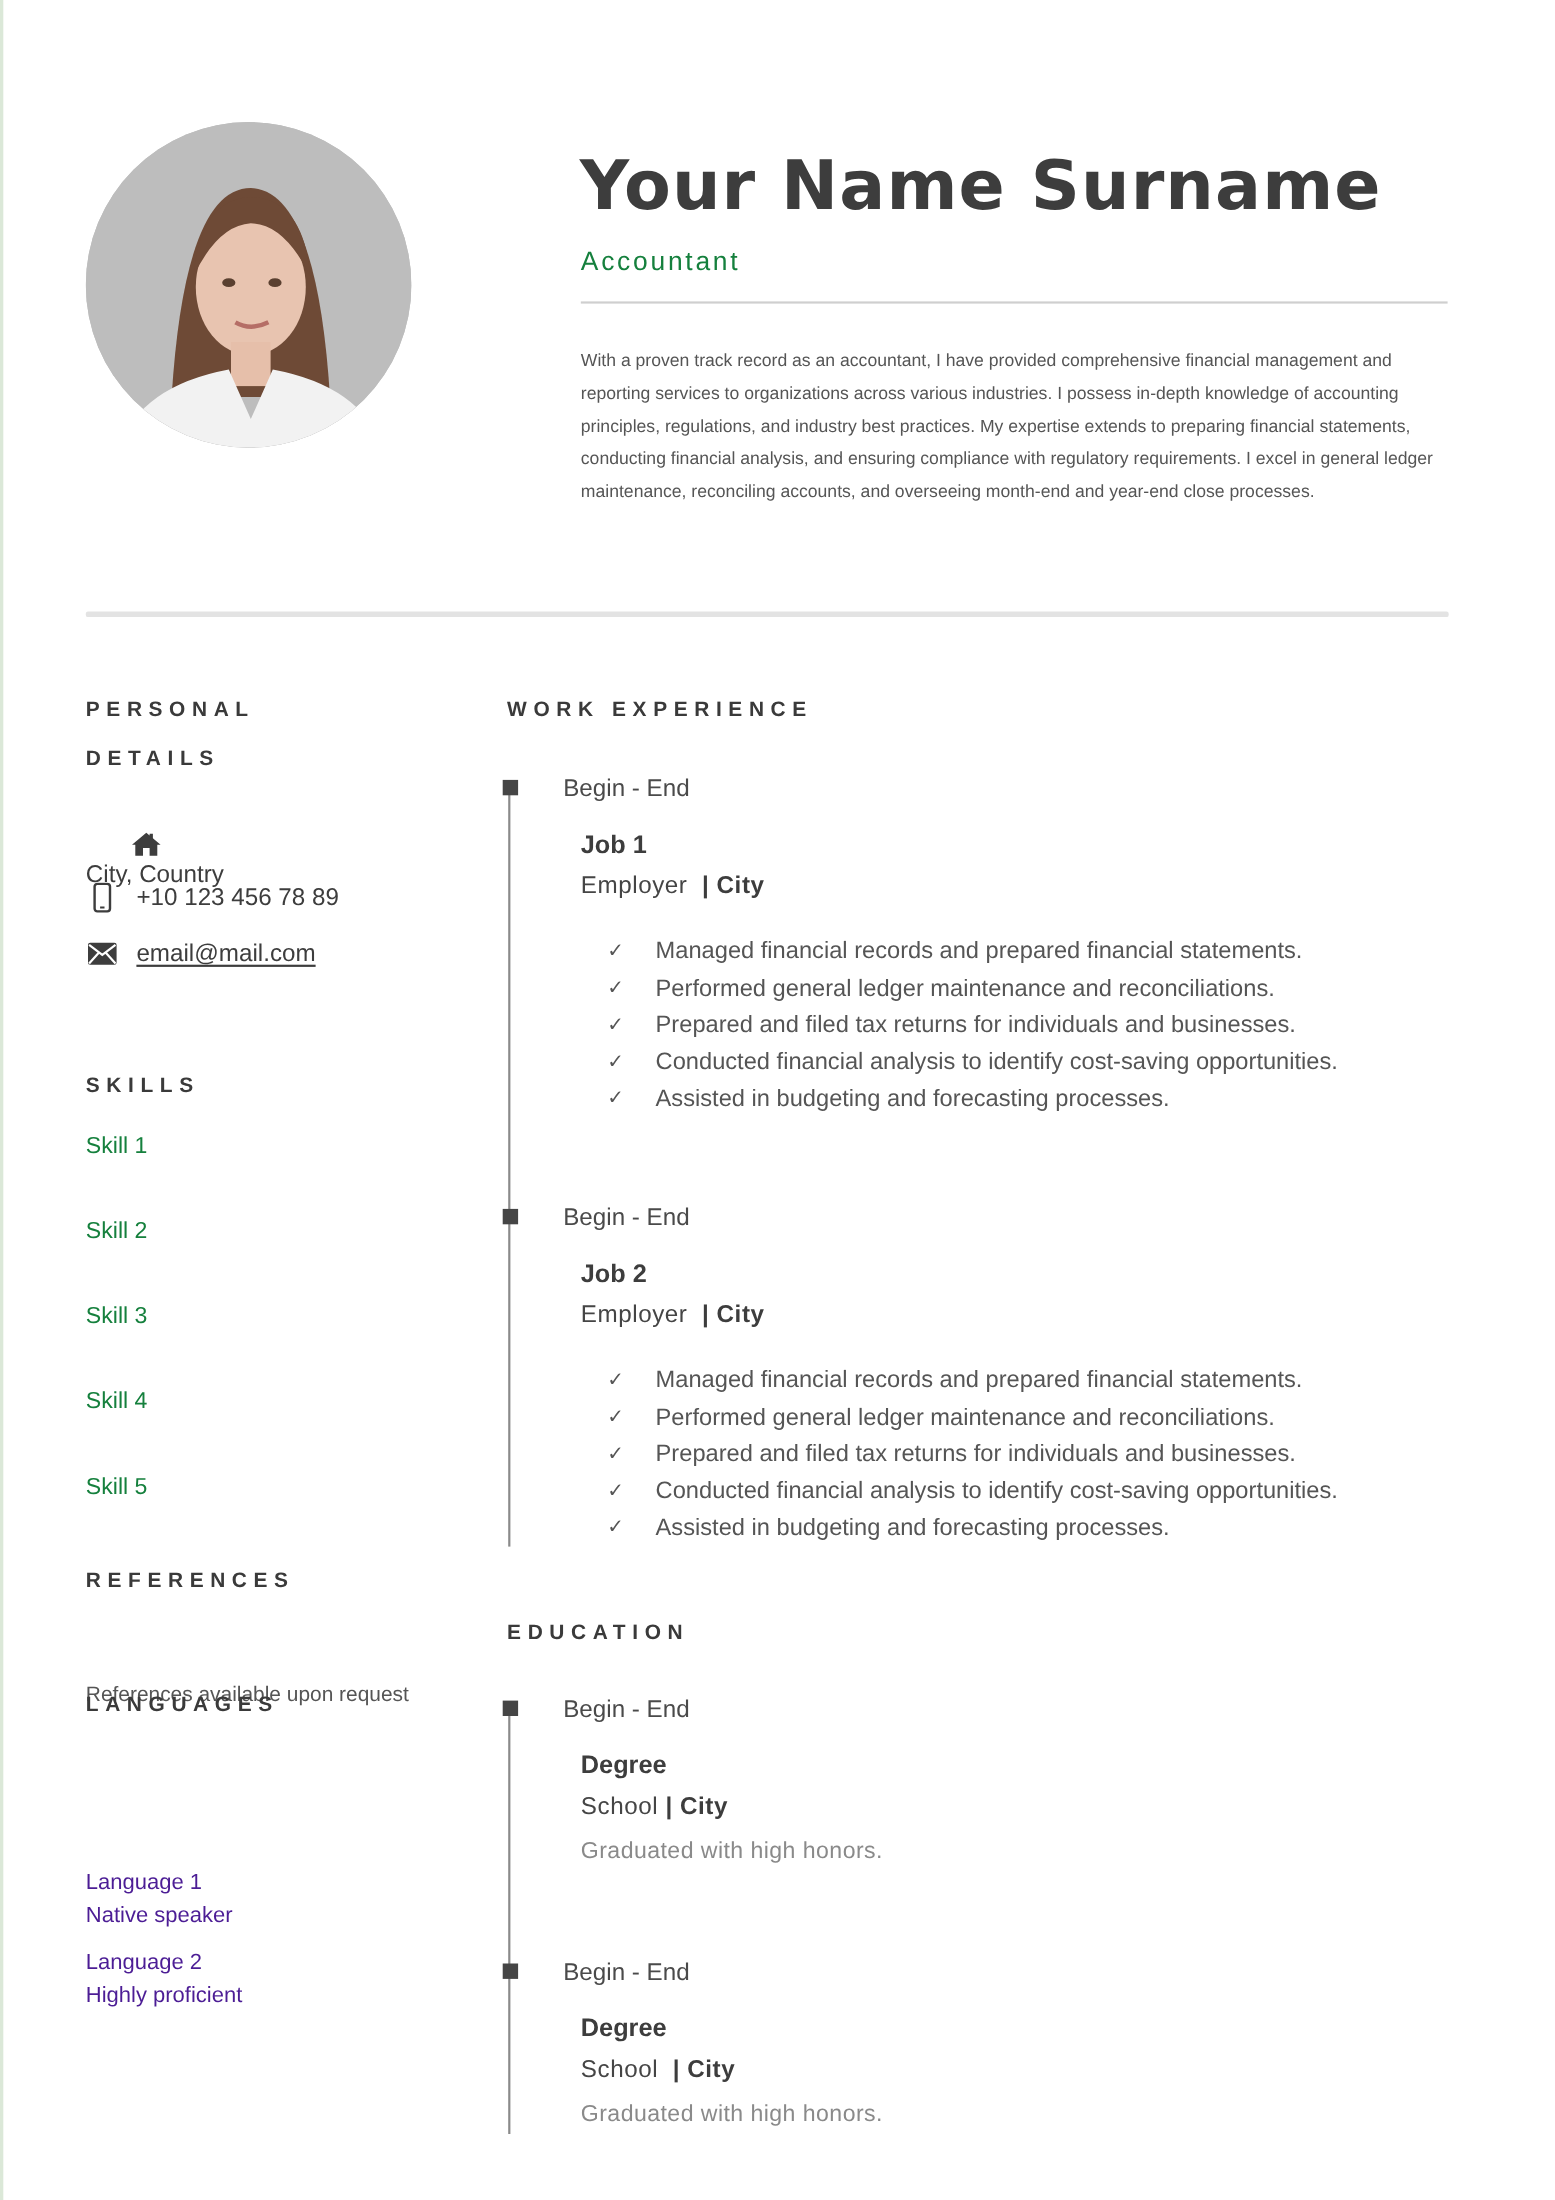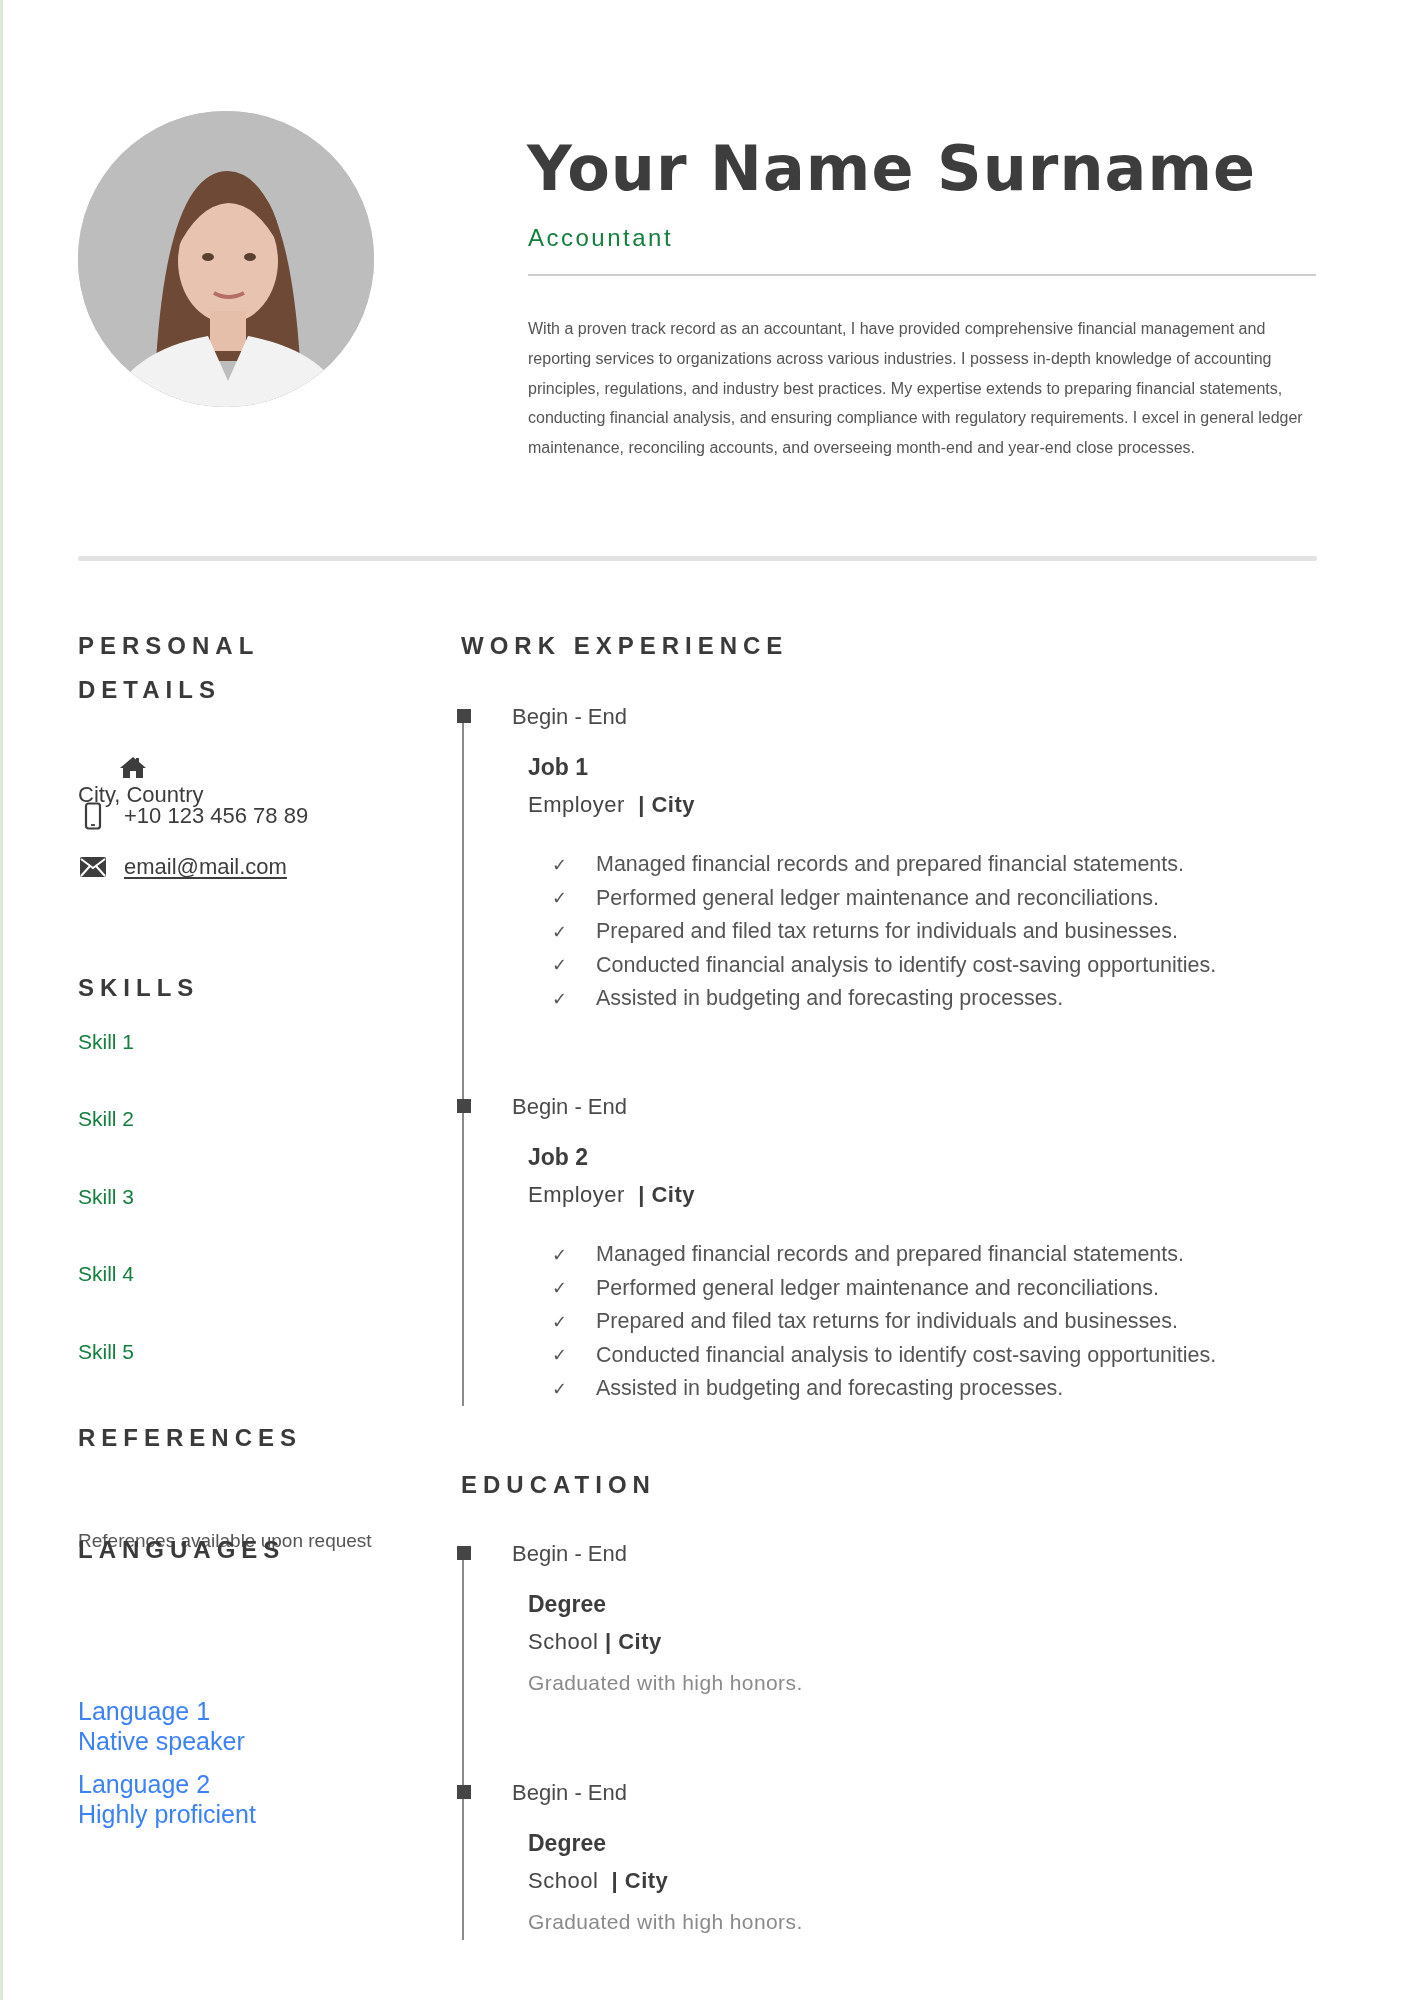--- a/index.html
+++ b/index.html
@@ -12,32 +12,32 @@
            background: #bdbdbd; overflow: hidden; }
   .photo svg { width: 100%; height: 100%; display: block; }
   .name { position: absolute; left: 527px; top: 132px; font-size: 62px; font-weight: 700; color: #3d3d3d;
           letter-spacing: 1px; font-family: "DejaVu Sans", sans-serif; }
   .jobtitle { position: absolute; left: 528px; top: 224px; font-size: 24px; letter-spacing: 2.5px; color: #15803d; }
   .head-rule { position: absolute; left: 528px; top: 274px; width: 788px; height: 2px; background: #cfcfcf; }
   .summary { position: absolute; left: 528px; top: 314px; width: 800px; font-size: 16px; line-height: 29.8px; color: #555; }
   .main-rule { position: absolute; left: 78px; top: 556px; width: 1239px; height: 5px; background: #e3e3e3; border-radius: 2px; }
 
   
-  .sec-h { position: absolute; font-size: 24px; font-weight: 700; letter-spacing: 6px; color: #3a3a3a; line-height: 44px; }
+  .sec-h { position: absolute; font-size: 19px; font-weight: 700; letter-spacing: 6px; color: #3a3a3a; line-height: 44px; }
 
   
   .pd-row { position: absolute; left: 78px; display: flex; align-items: center; }
   .pd-icon { width: 30px; height: 30px; display: flex; align-items: center; justify-content: center; margin-right: 16px; }
   .pd-icon svg { display: block; }
   .pd-text { font-size: 22px; color: #3d3d3d; }
   .pd-text.link { text-decoration: underline; text-underline-offset: 3px; }
 
   .skill { position: absolute; left: 78px; font-size: 21px; color: #15803d; }
   .refs { position: absolute; left: 78px; top: 1530px; font-size: 19px; color: #555; }
-  .lang { position: absolute; left: 78px; font-size: 25px; color: #3b82f6; line-height: 30px; }
+  .lang { position: absolute; left: 78px; font-size: 20px; color: #4c1d95; line-height: 30px; }
 
   
   .tl-line { position: absolute; left: 462px; width: 2px; background: #8a8a8a; }
   .tl-dot { position: absolute; left: 457px; width: 14px; height: 14px; background: #454545; }
   .dates { position: absolute; left: 512px; font-size: 22px; color: #4a4a4a; }
   .role { position: absolute; left: 528px; font-size: 23px; font-weight: 700; color: #3d3d3d; }
   .org { position: absolute; left: 528px; font-size: 22px; color: #454545; letter-spacing: 0.5px; }
   .org b { font-weight: 700; color: #3d3d3d; }
   .bullets { position: absolute; left: 552px; list-style: none; }
   .bullets li { display: flex; align-items: center; height: 33.5px; font-size: 21.5px; color: #555; }

